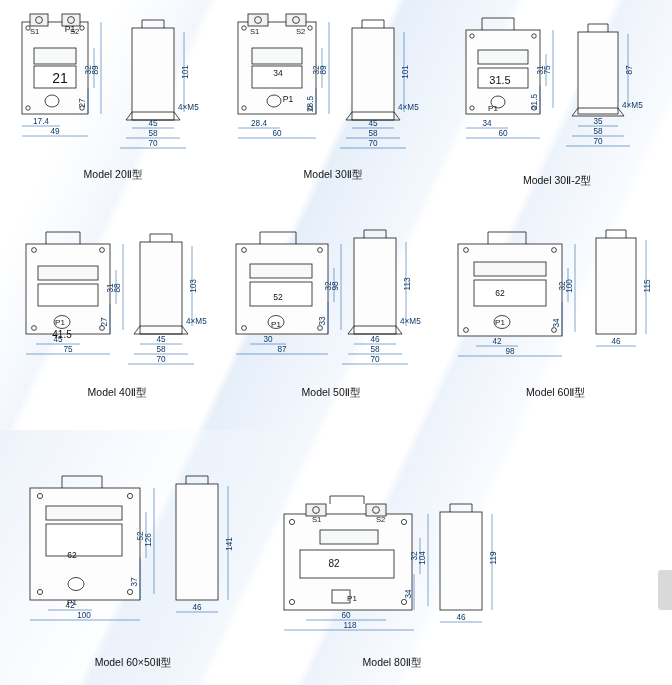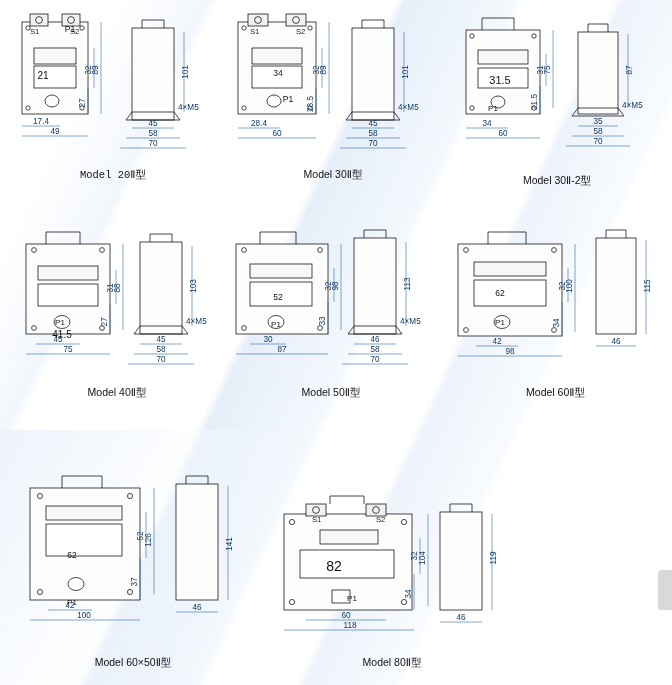--- a/index.html
+++ b/index.html
@@ -100,21 +100,21 @@
         <line class="dim" x1="112" y1="140" x2="178" y2="140"></line>
         <text class="dimtx" x="145" y="118" text-anchor="middle">45</text>
         <text class="dimtx" x="145" y="128" text-anchor="middle">58</text>
         <text class="dimtx" x="145" y="138" text-anchor="middle">70</text>
         <line class="dim" x1="176" y1="24" x2="176" y2="104"></line>
         <text class="dimtx" x="180" y="64" transform="rotate(-90 180 64)" text-anchor="middle">101</text>
         <text class="dimtx" x="170" y="102">4×M5</text>
       </g>
     </svg>
   </div>
-  <div class="cap" style="left:8px;top:168px;width:210px;font-family:Liberation Mono, monospace;">Model 20Ⅱ型</div>
+  <div class="cap" style="left:8px;top:168px;width:210px;">Model 20Ⅱ型</div>
 
   <div class="fig" style="left:228px;top:8px;width:210px;height:150px;">
     <svg width="210" height="150" viewBox="0 0 210 150">
       <g>
         <rect class="ln bodyfill" x="10" y="14" width="78" height="92"></rect>
         <rect class="ln greyfill" x="20" y="6" width="20" height="12"></rect>
         <rect class="ln greyfill" x="58" y="6" width="20" height="12"></rect>
         <circle class="ln" cx="30" cy="12" r="3.4"></circle>
         <circle class="ln" cx="68" cy="12" r="3.4"></circle>
         <circle class="ln" cx="16" cy="20" r="2.2"></circle>
@@ -400,37 +400,37 @@
         <text class="dimtx" x="78" y="142" text-anchor="middle">118</text>
         <line class="dim" x1="168" y1="136" x2="210" y2="136"></line>
         <text class="dimtx" x="189" y="134" text-anchor="middle">46</text>
         <line class="dim" x1="220" y1="28" x2="220" y2="124"></line>
         <text class="dimtx" x="224" y="72" transform="rotate(-90 224 72)" text-anchor="middle">119</text>
       </g>
     </svg>
   </div>
   <div class="cap" style="left:272px;top:656px;width:240px;">Model 80Ⅱ型</div>
 
-  <div class="cap" style="left:13px;top:70px;width:60px;font-size:10px;">21</div>
+  <div class="cap" style="left:30px;top:70px;width:60px;font-size:14px;">21</div>
   <div class="cap" style="left:40px;top:24px;width:60px;font-size:8.5px;">P1</div>
 
   <div class="cap" style="left:248px;top:68px;width:60px;font-size:8.5px;">34</div>
   <div class="cap" style="left:258px;top:94px;width:60px;font-size:8.5px;">P1</div>
 
   <div class="cap" style="left:470px;top:74px;width:60px;font-size:11px;">31.5</div>
   <div class="cap" style="left:478px;top:104px;width:30px;font-size:8px;">P1</div>
 
   <div class="cap" style="left:32px;top:290px;width:60px;font-size:10px;margin-top:39px;">41.5</div>
   <div class="cap" style="left:40px;top:318px;width:40px;font-size:8px;">P1</div>
 
   <div class="cap" style="left:248px;top:292px;width:60px;font-size:8.5px;">52</div>
   <div class="cap" style="left:256px;top:320px;width:40px;font-size:8px;">P1</div>
 
   <div class="cap" style="left:470px;top:288px;width:60px;font-size:8.5px;">62</div>
   <div class="cap" style="left:480px;top:318px;width:40px;font-size:8px;">P1</div>
 
   <div class="cap" style="left:42px;top:550px;width:60px;font-size:8.5px;">62</div>
   <div class="cap" style="left:52px;top:598px;width:40px;font-size:8px;">P1</div>
 
-  <div class="cap" style="left:304px;top:558px;width:60px;font-size:14px;">82</div>
+  <div class="cap" style="left:304px;top:558px;width:60px;font-size:10px;">82</div>
   <div class="cap" style="left:332px;top:594px;width:40px;font-size:8px;">P1</div>
 
 </div>
 
 </body></html>

